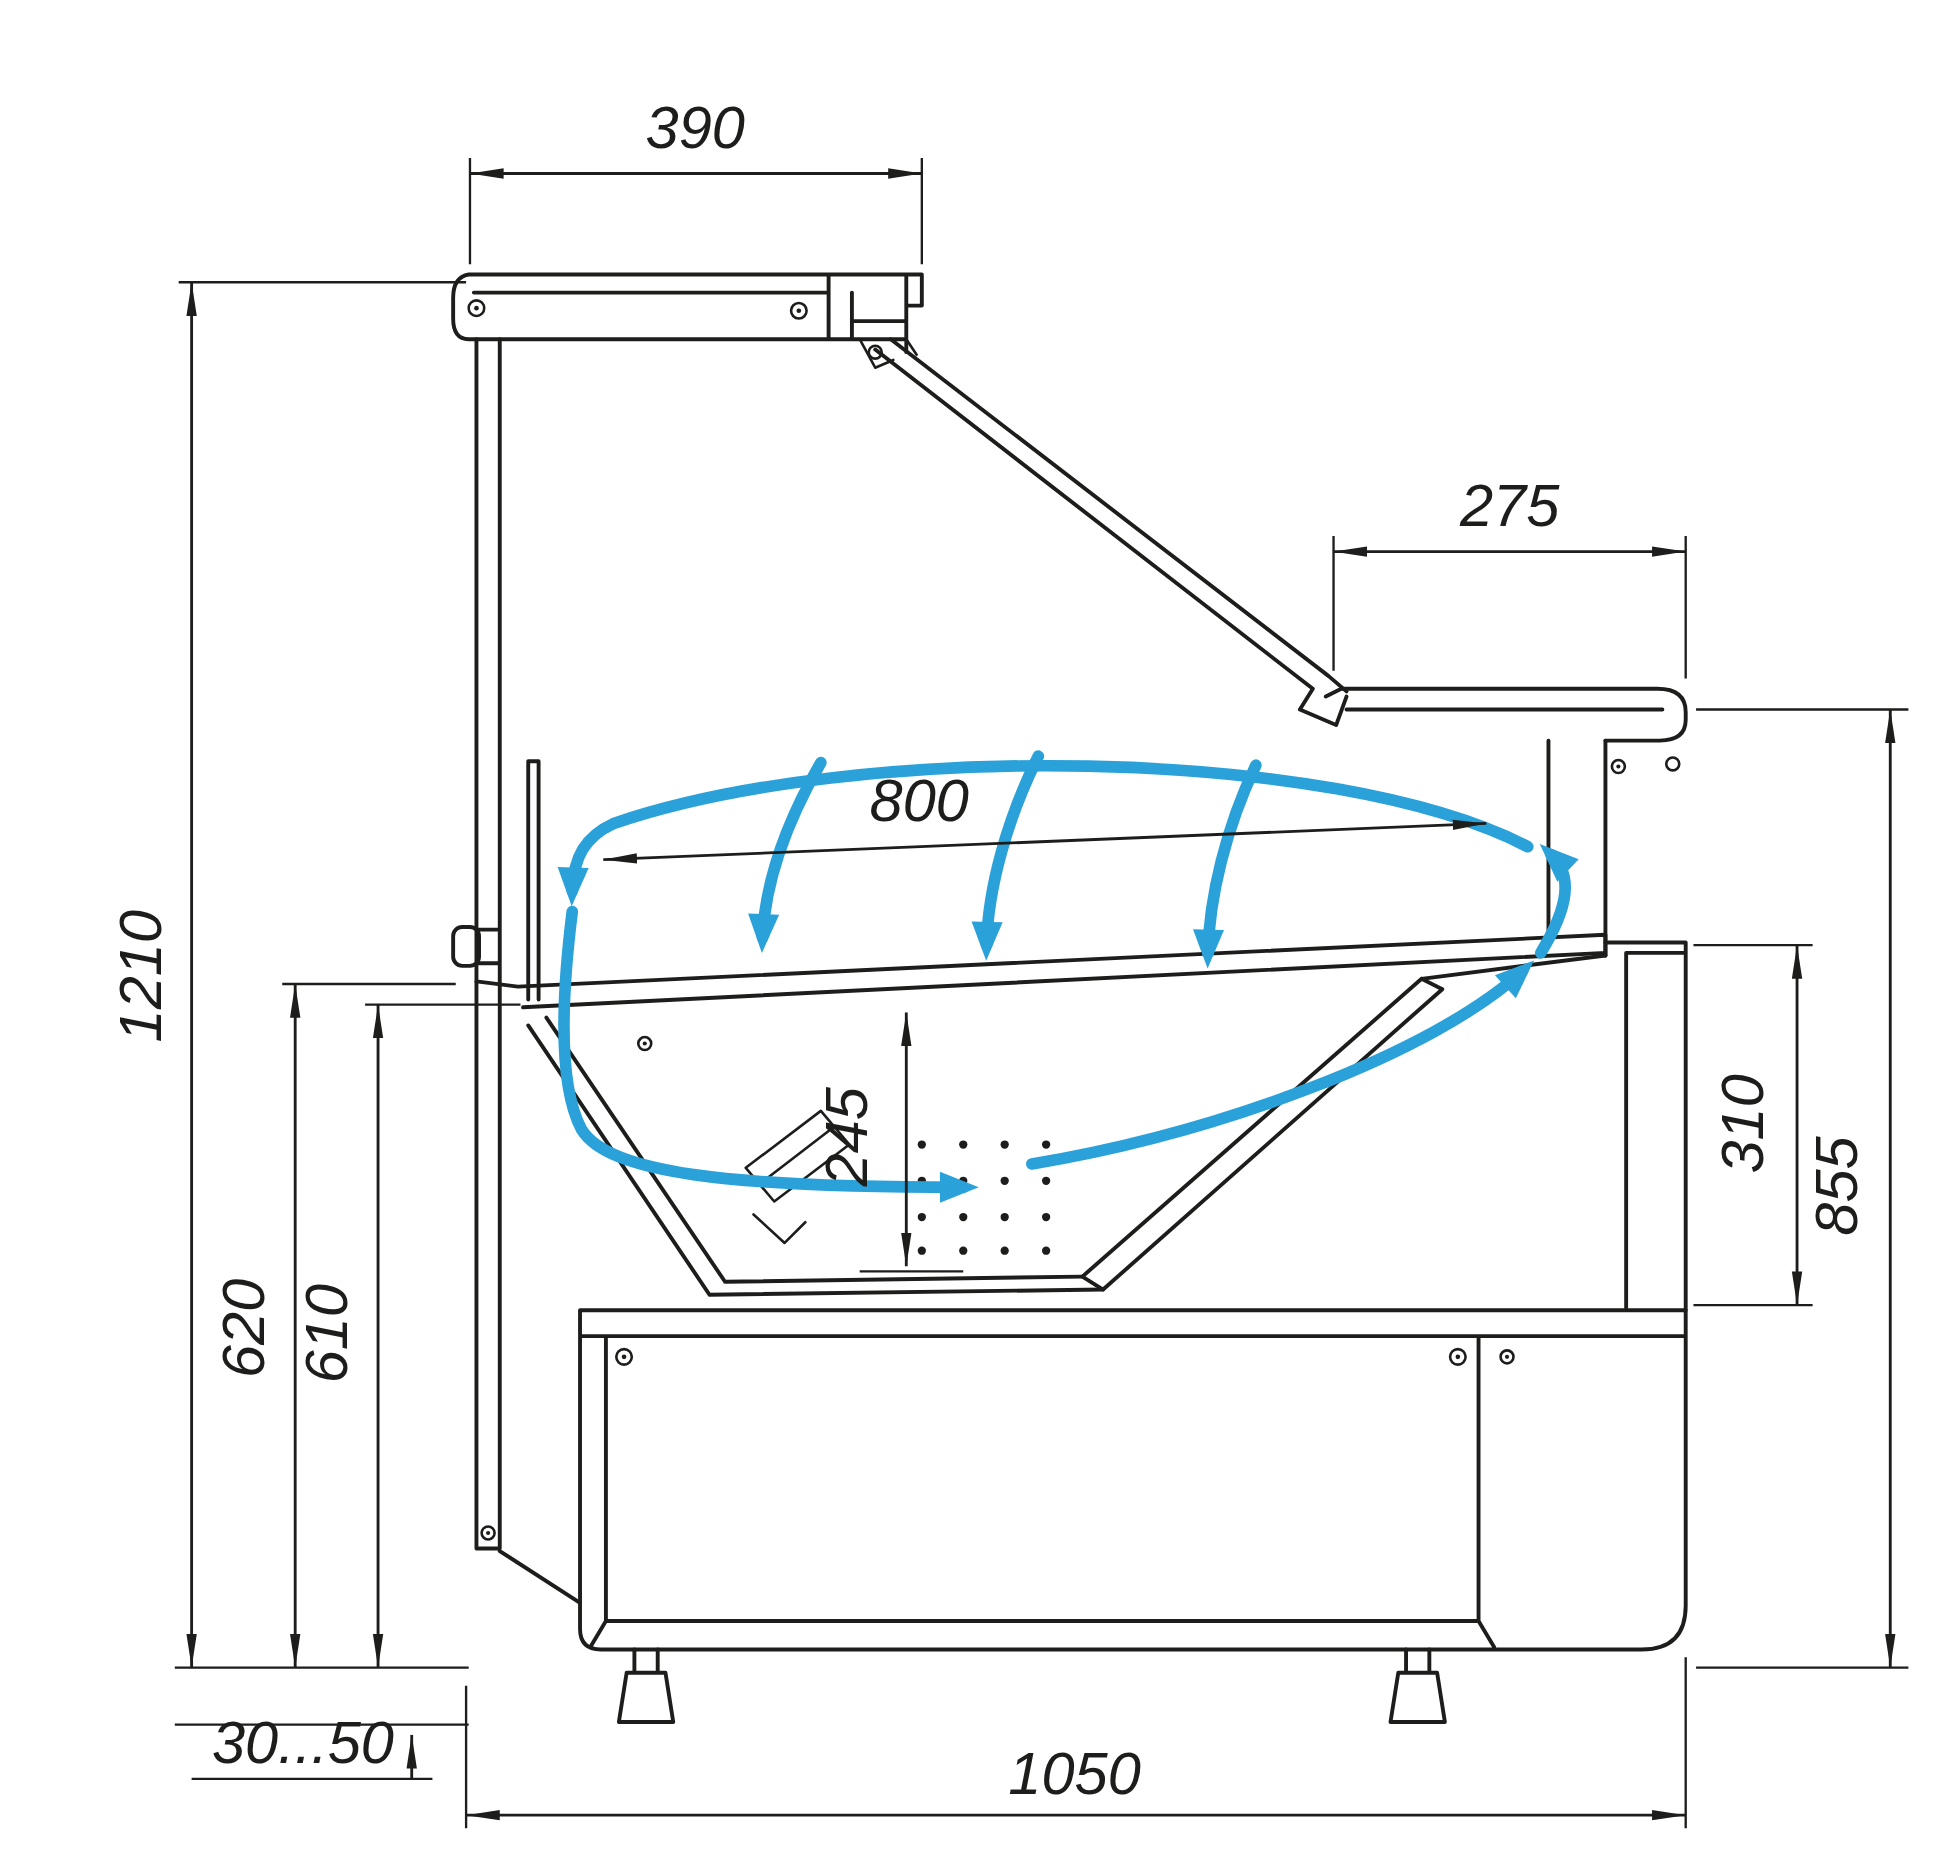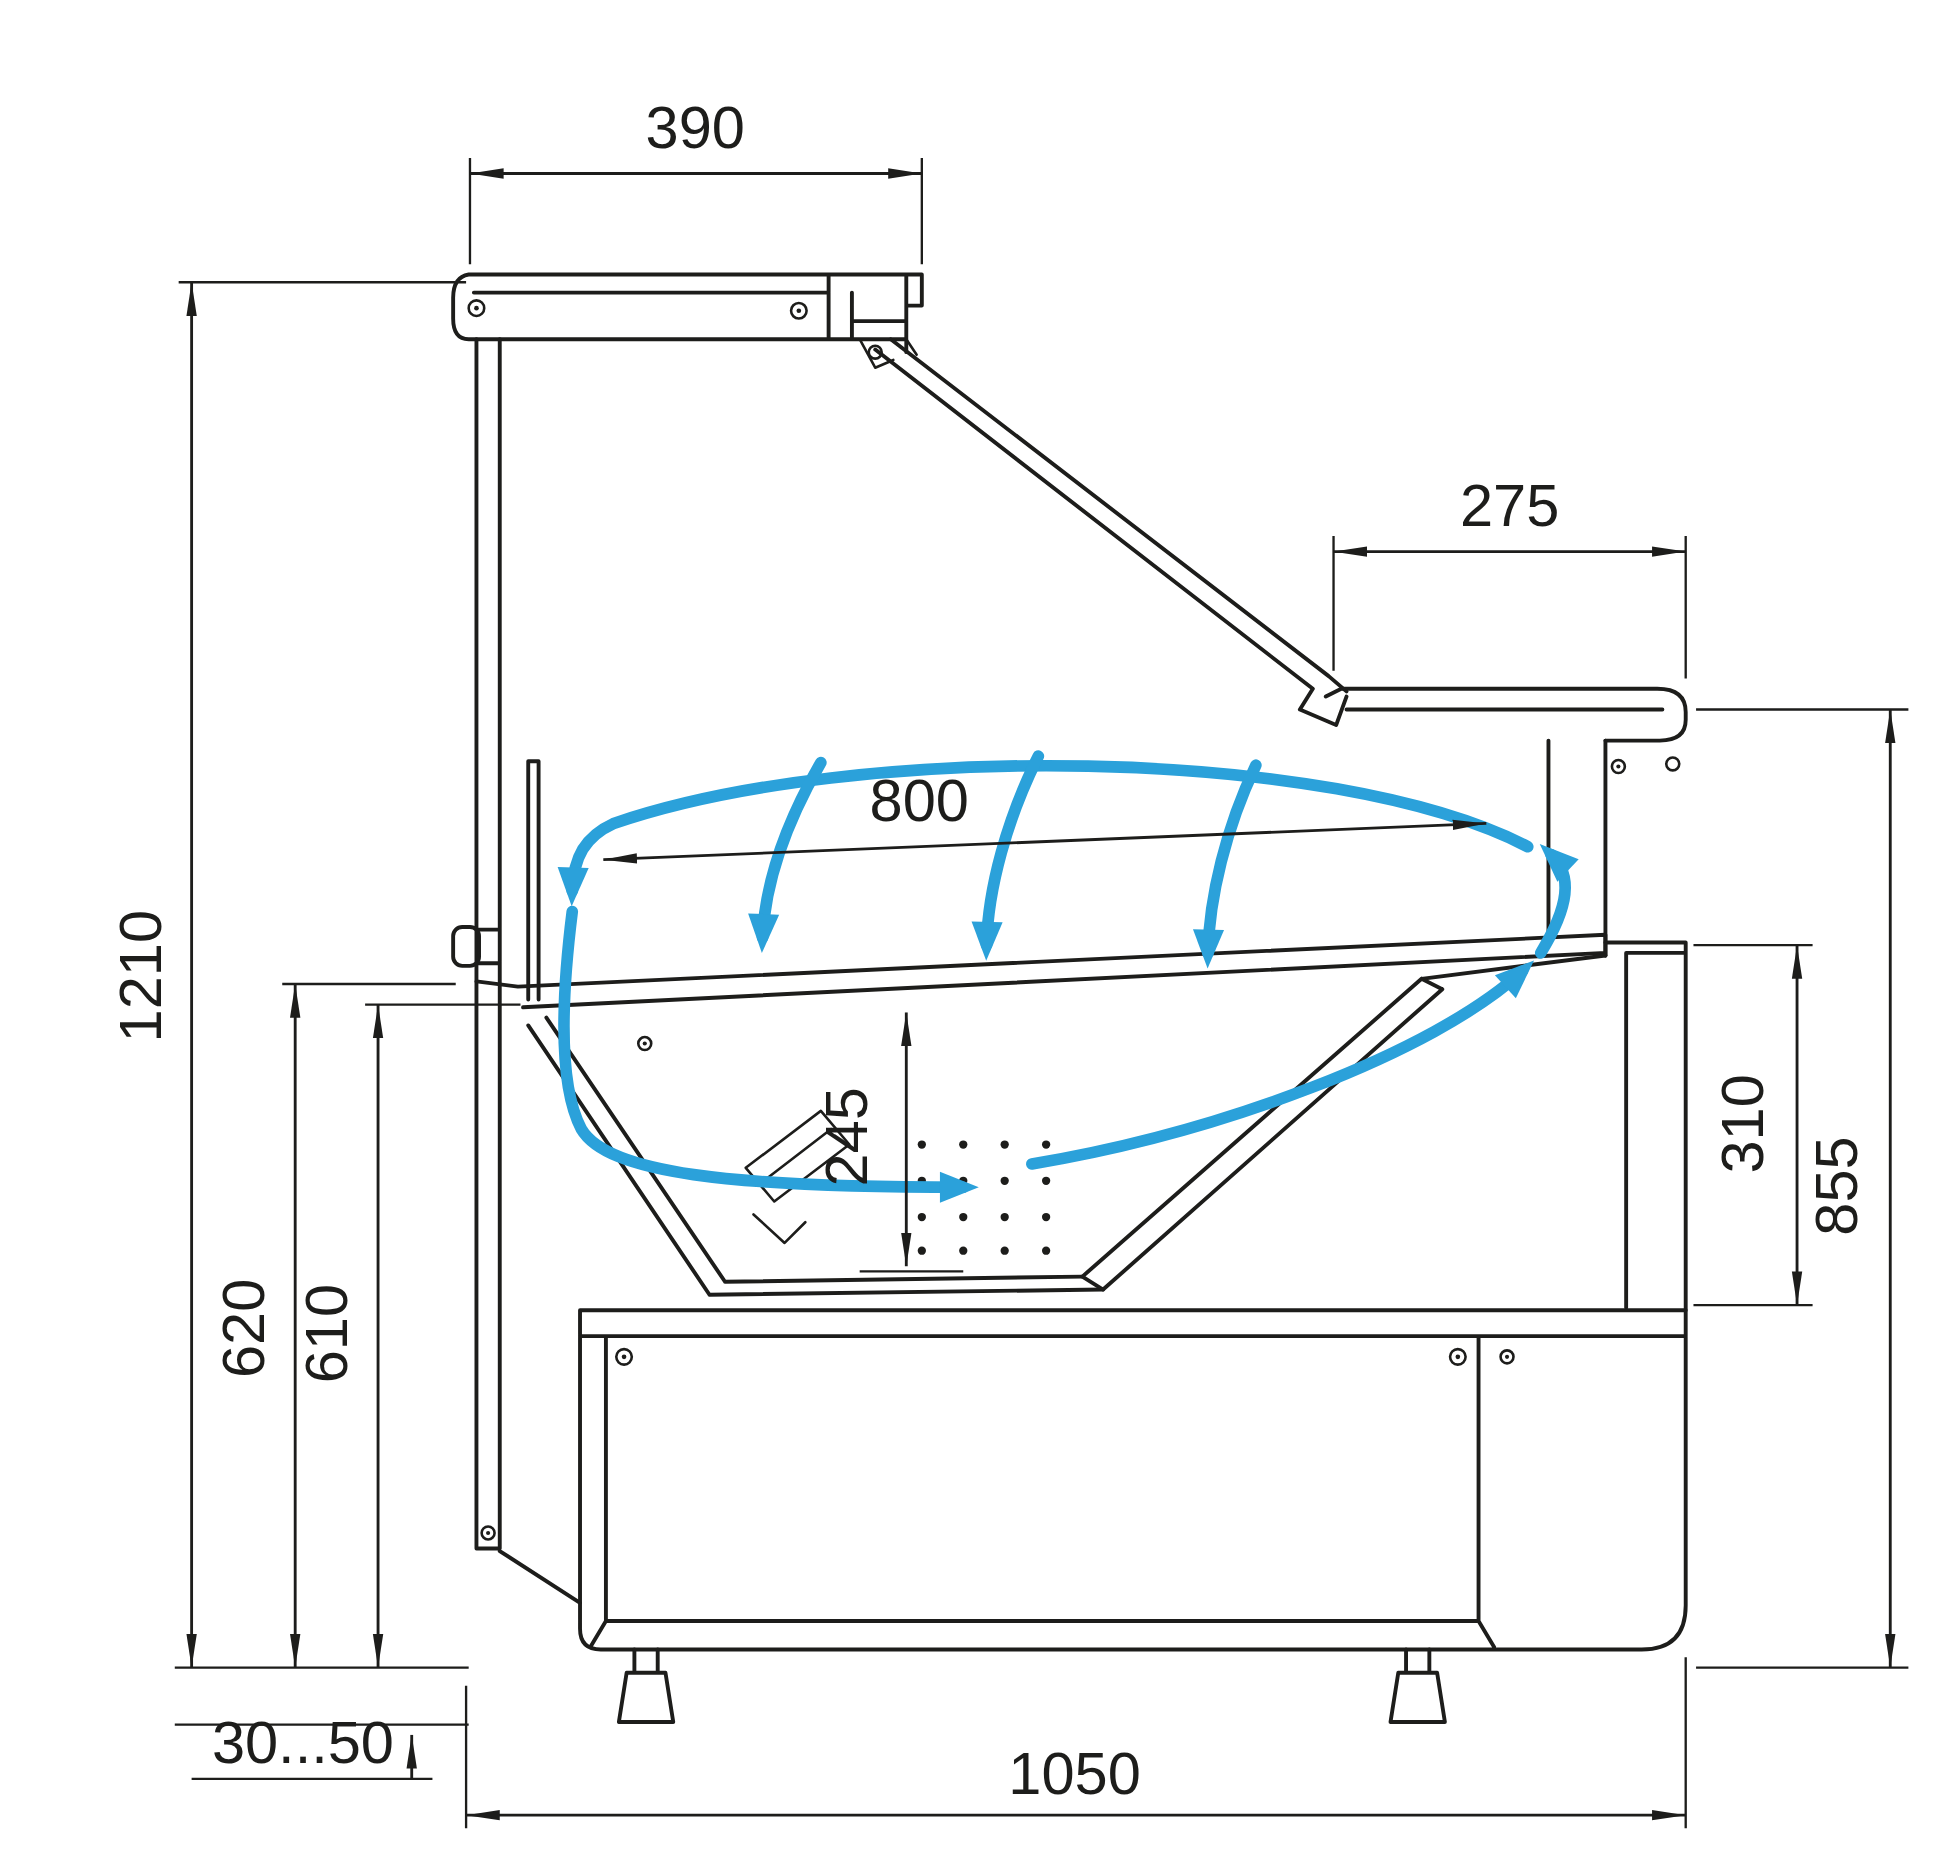--- a/index.html
+++ b/index.html
@@ -1,21 +1,21 @@
 <!DOCTYPE html>
 <html style="--line: #1d1d1b; --flow: #2ba1da; --bg: #ffffff;font-size:10.4px"><head>
 <meta charset="utf-8">
 <style>
   :root{
     --line:#1d1d1b;
     --flow:#2ba1da;
     --bg:#ffffff;
   }
   html,body{margin:0;padding:0;background:var(--bg);width:100%;height:100%;}
-  .stage{width:100vw;height:100vh;display:flex;align-items:flex-end;justify-content:center;background:var(--bg);}
+  .stage{width:100vw;height:100vh;display:flex;align-items:flex-end;justify-content:center;background:var(--bg);font-style:italic;}
   svg{display:block;width:100%;height:100%;}
   .ln{fill:none;stroke:var(--line);stroke-width:3;stroke-linecap:round;stroke-linejoin:round;}
   .ln-thin{fill:none;stroke:var(--line);stroke-width:2;stroke-linecap:round;stroke-linejoin:round;}
   .scr{fill:none;stroke:var(--line);stroke-width:2;}
   .dot{fill:var(--line);stroke:none;}
   .ext{fill:none;stroke:var(--line);stroke-width:1.8;}
   .dim{fill:none;stroke:var(--line);stroke-width:2.2;}
   .flow{fill:none;stroke:var(--flow);stroke-width:9;stroke-linecap:round;}
   .dim-text{font-family:"Liberation Sans",sans-serif;font-size:46px;font-weight:500;fill:var(--line);text-anchor:middle;}
   .mk-b{fill:var(--line);}

